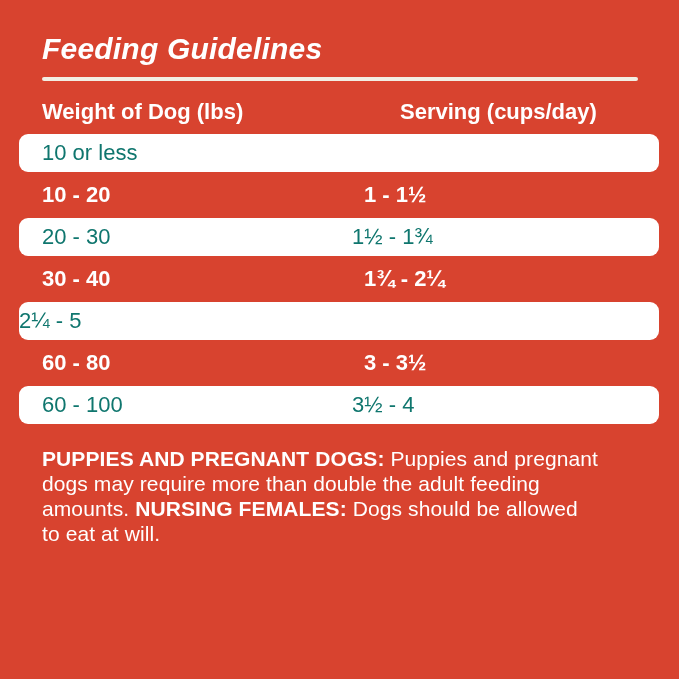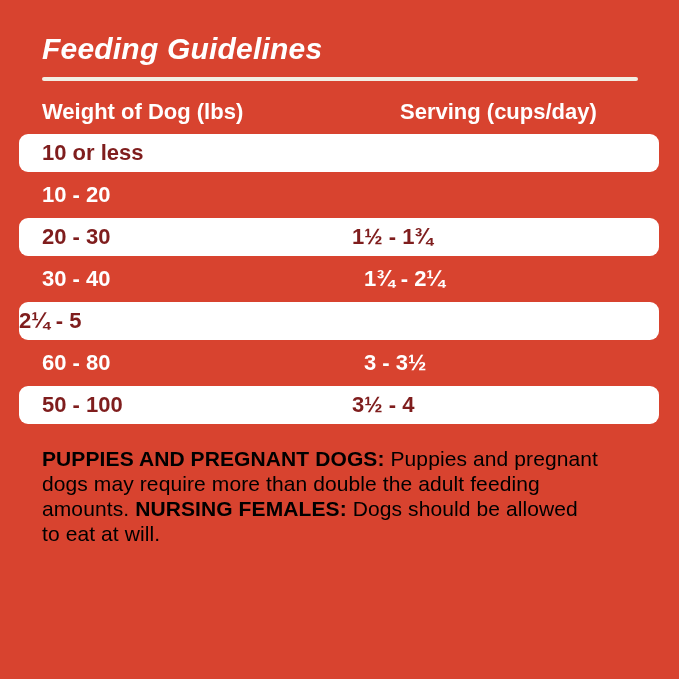--- a/index.html
+++ b/index.html
@@ -52,35 +52,35 @@
     margin-bottom: 4px;
     border-radius: 9px;
     display: flex;
     align-items: center;
     font-size: 22px;
   }
   .row .col1 { padding-left: 23px; width: 310px; }
   .row .col2 { flex: 1; }
   .row.alt {
     background: #FFFFFF;
-    color: #7f1d1d;
-    font-weight: 700;
+    color: #0f766e;
+    font-weight: 400;
   }
   .row.plain {
     background: transparent;
     color: #FFFFFF;
     font-weight: 700;
     gap: 12px;
   }
   .notes {
     margin: 22px 0 0 42px;
     width: 612px;
     font-size: 21px;
     line-height: 25px;
-    color: #000000;
+    color: #ffffff;
     font-weight: 400;
     letter-spacing: 0.1px;
   }
   .notes b { font-weight: 700; }
 </style>
 </head>
 <body>
 
 <div class="page">
 
@@ -92,37 +92,38 @@
     <span class="col1">Weight of Dog (lbs)</span>
     <span class="col2">Serving (cups/day)</span>
   </div>
 
   <div class="table">
     <div class="row alt">
       <span class="col1">10 or less</span>
     </div>
     <div class="row plain">
       <span class="col1">10 - 20</span>
+      <span class="col2">1 - 1½</span>
     </div>
     <div class="row alt">
       <span class="col1">20 - 30</span>
       <span class="col2">1½ - 1¾</span>
     </div>
     <div class="row plain">
       <span class="col1">30 - 40</span>
       <span class="col2">1¾ - 2¼</span>
     </div>
     <div class="row alt">
       <span class="col2">2¼ - 5</span>
     </div>
     <div class="row plain">
       <span class="col1">60 - 80</span>
       <span class="col2">3 - 3½</span>
     </div>
     <div class="row alt">
-      <span class="col1">50 - 100</span>
+      <span class="col1">60 - 100</span>
       <span class="col2">3½ - 4</span>
     </div>
   </div>
 
   <p class="notes"><b>PUPPIES AND PREGNANT DOGS:</b><span> Puppies and pregnant</span><br><span>dogs may require more than double the adult feeding</span><br><span>amounts. </span><b>NURSING FEMALES:</b><span> Dogs should be allowed</span><br><span>to eat at will.</span></p>
 
 </div>
 
 </body></html>

